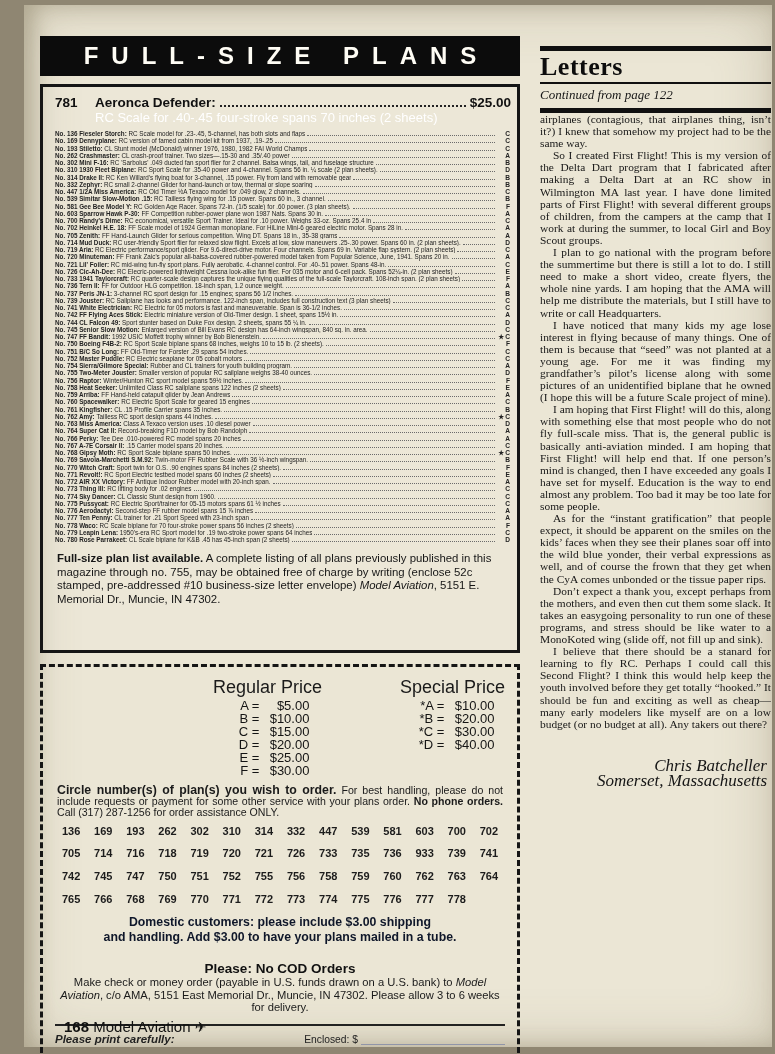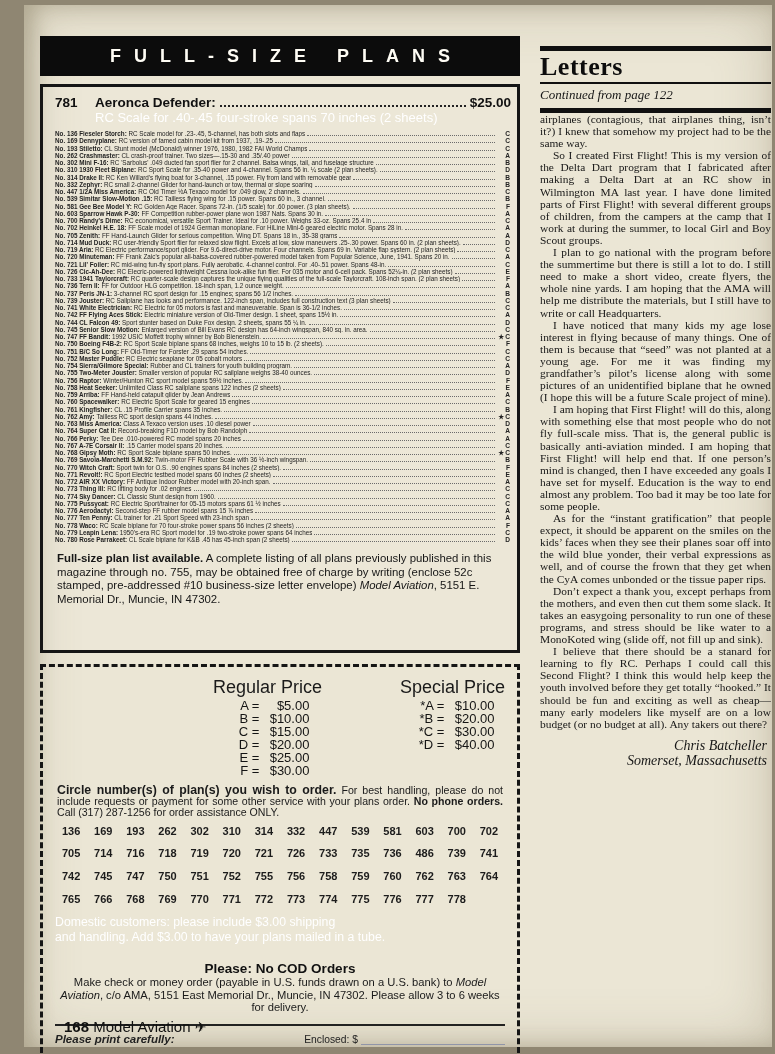--- a/index.html
+++ b/index.html
@@ -11,21 +11,21 @@
   }
   .scan-page{
     position:absolute;left:24px;top:5px;right:3px;bottom:7px;
     background:#ebe6d5;
     box-shadow:inset 0 0 55px rgba(110,96,64,.28), inset 10px 0 20px rgba(100,88,60,.30);
   }
 
   
   .plans-col{position:absolute;left:40px;top:36px;width:480px;}
   .banner{background:#0c0c0c;height:40px;display:flex;align-items:center;justify-content:center;}
-  .banner-text{color:#fffdf5;font-weight:bold;font-size:18px;letter-spacing:13px;padding-left:13px;white-space:nowrap;}
+  .banner-text{color:#fffdf5;font-weight:bold;font-size:24px;letter-spacing:13px;padding-left:13px;white-space:nowrap;}
 
   .plans-box{margin-top:8px;border:3px solid #151515;height:569px;box-sizing:border-box;
     padding:8px 6px 4px 12px;overflow:hidden;background:rgba(255,255,255,0.06);}
   .featured-row{display:flex;align-items:baseline;font-weight:bold;font-size:13.5px;color:#111;}
   .featured-num{width:40px;}
   .featured-leader{flex:1;border-bottom:2px dotted #222;margin:0 4px 3px 4px;}
   .featured-sub{font-size:13px;color:#ffffff;margin:0 0 5px 40px;}
 
   .plan-list{margin-top:3px;}
   .plan-row{display:flex;align-items:baseline;font-size:6.3px;line-height:7.25px;color:#232323;white-space:nowrap;}
@@ -47,21 +47,21 @@
   .pc{width:34px;text-align:right;}
   .pv{width:50px;text-align:right;}
 
   .circle-par{margin:8px 2px 0 2px;font-size:10.6px;line-height:10.8px;color:#1a1a1a;text-align:justify;}
   .circle-par .cb{font-weight:bold;font-size:12.3px;}
   .circle-par .cb2{font-weight:bold;}
 
   .num-grid{display:grid;grid-template-columns:repeat(14,1fr);margin:7px 0 0 0;}
   .num-cell{font-size:11px;font-weight:bold;color:#1c1c1c;height:22.6px;text-align:center;}
 
-  .domestic{font-weight:normal;font-size:12.3px;line-height:13.5px;text-align:left;color:#ffffff;margin-top:1px;}
+  .domestic{font-weight:bold;font-size:12.3px;line-height:13.5px;text-align:center;color:#0f172a;margin-top:1px;}
   .no-cod{font-weight:bold;font-size:13.5px;text-align:center;color:#111;margin-top:18px;line-height:14px;}
   .check-par{font-size:11.2px;line-height:12.3px;text-align:center;color:#1a1a1a;margin-top:0px;}
   .check-par .ci{font-style:italic;}
 
   .form-area{border-top:2px solid #222;margin-top:6px;padding-top:5px;}
   .fline{display:flex;align-items:flex-end;margin-bottom:5.5px;}
   .flabel{font-size:10.3px;color:#222;white-space:nowrap;}
   .fbold{font-weight:bold;font-style:italic;font-size:11.5px;}
   .ffill{flex:1;border-bottom:1px solid #9095a8;height:13px;margin-left:3px;}
   .fgap{width:18px;}
@@ -72,21 +72,21 @@
 
   
   .letters-col{position:absolute;left:540px;top:46px;width:231px;font-family:"Liberation Serif",serif;color:#161616;}
   .lt-bar{height:5px;background:#101010;}
   .lt-head{font-weight:bold;font-size:26px;line-height:28px;margin:2px 0 1px 0;letter-spacing:.5px;color:#0d0d0d;}
   .lt-rule{height:2px;background:#101010;margin:1px 0 3px 0;}
   .lt-cont{font-style:italic;font-size:13px;margin-bottom:5px;}
   .lt-body{font-size:11.4px;line-height:12.1px;text-align:justify;}
   .lt-body p{margin:0;text-indent:13px;}
   .lt-body p.first{text-indent:0;}
-  .lt-sig{margin-top:8px;text-align:right;font-style:italic;font-size:14px;line-height:15px;padding-right:4px;}
+  .lt-sig{margin-top:28px;text-align:right;font-style:italic;font-size:17px;line-height:15px;padding-right:4px;}
 </style>
 </head>
 <body>
 
 <div class="scan-page"></div>
 
 <div class="plans-col">
   <div class="banner">
     <span class="banner-text">FULL-SIZE PLANS</span>
   </div>
@@ -591,21 +591,21 @@
         <div class="num-cell">714</div>
         <div class="num-cell">716</div>
         <div class="num-cell">718</div>
         <div class="num-cell">719</div>
         <div class="num-cell">720</div>
         <div class="num-cell">721</div>
         <div class="num-cell">726</div>
         <div class="num-cell">733</div>
         <div class="num-cell">735</div>
         <div class="num-cell">736</div>
-        <div class="num-cell">486</div>
+        <div class="num-cell">933</div>
         <div class="num-cell">739</div>
         <div class="num-cell">741</div>
         <div class="num-cell">742</div>
         <div class="num-cell">745</div>
         <div class="num-cell">747</div>
         <div class="num-cell">750</div>
         <div class="num-cell">751</div>
         <div class="num-cell">752</div>
         <div class="num-cell">755</div>
         <div class="num-cell">756</div>

